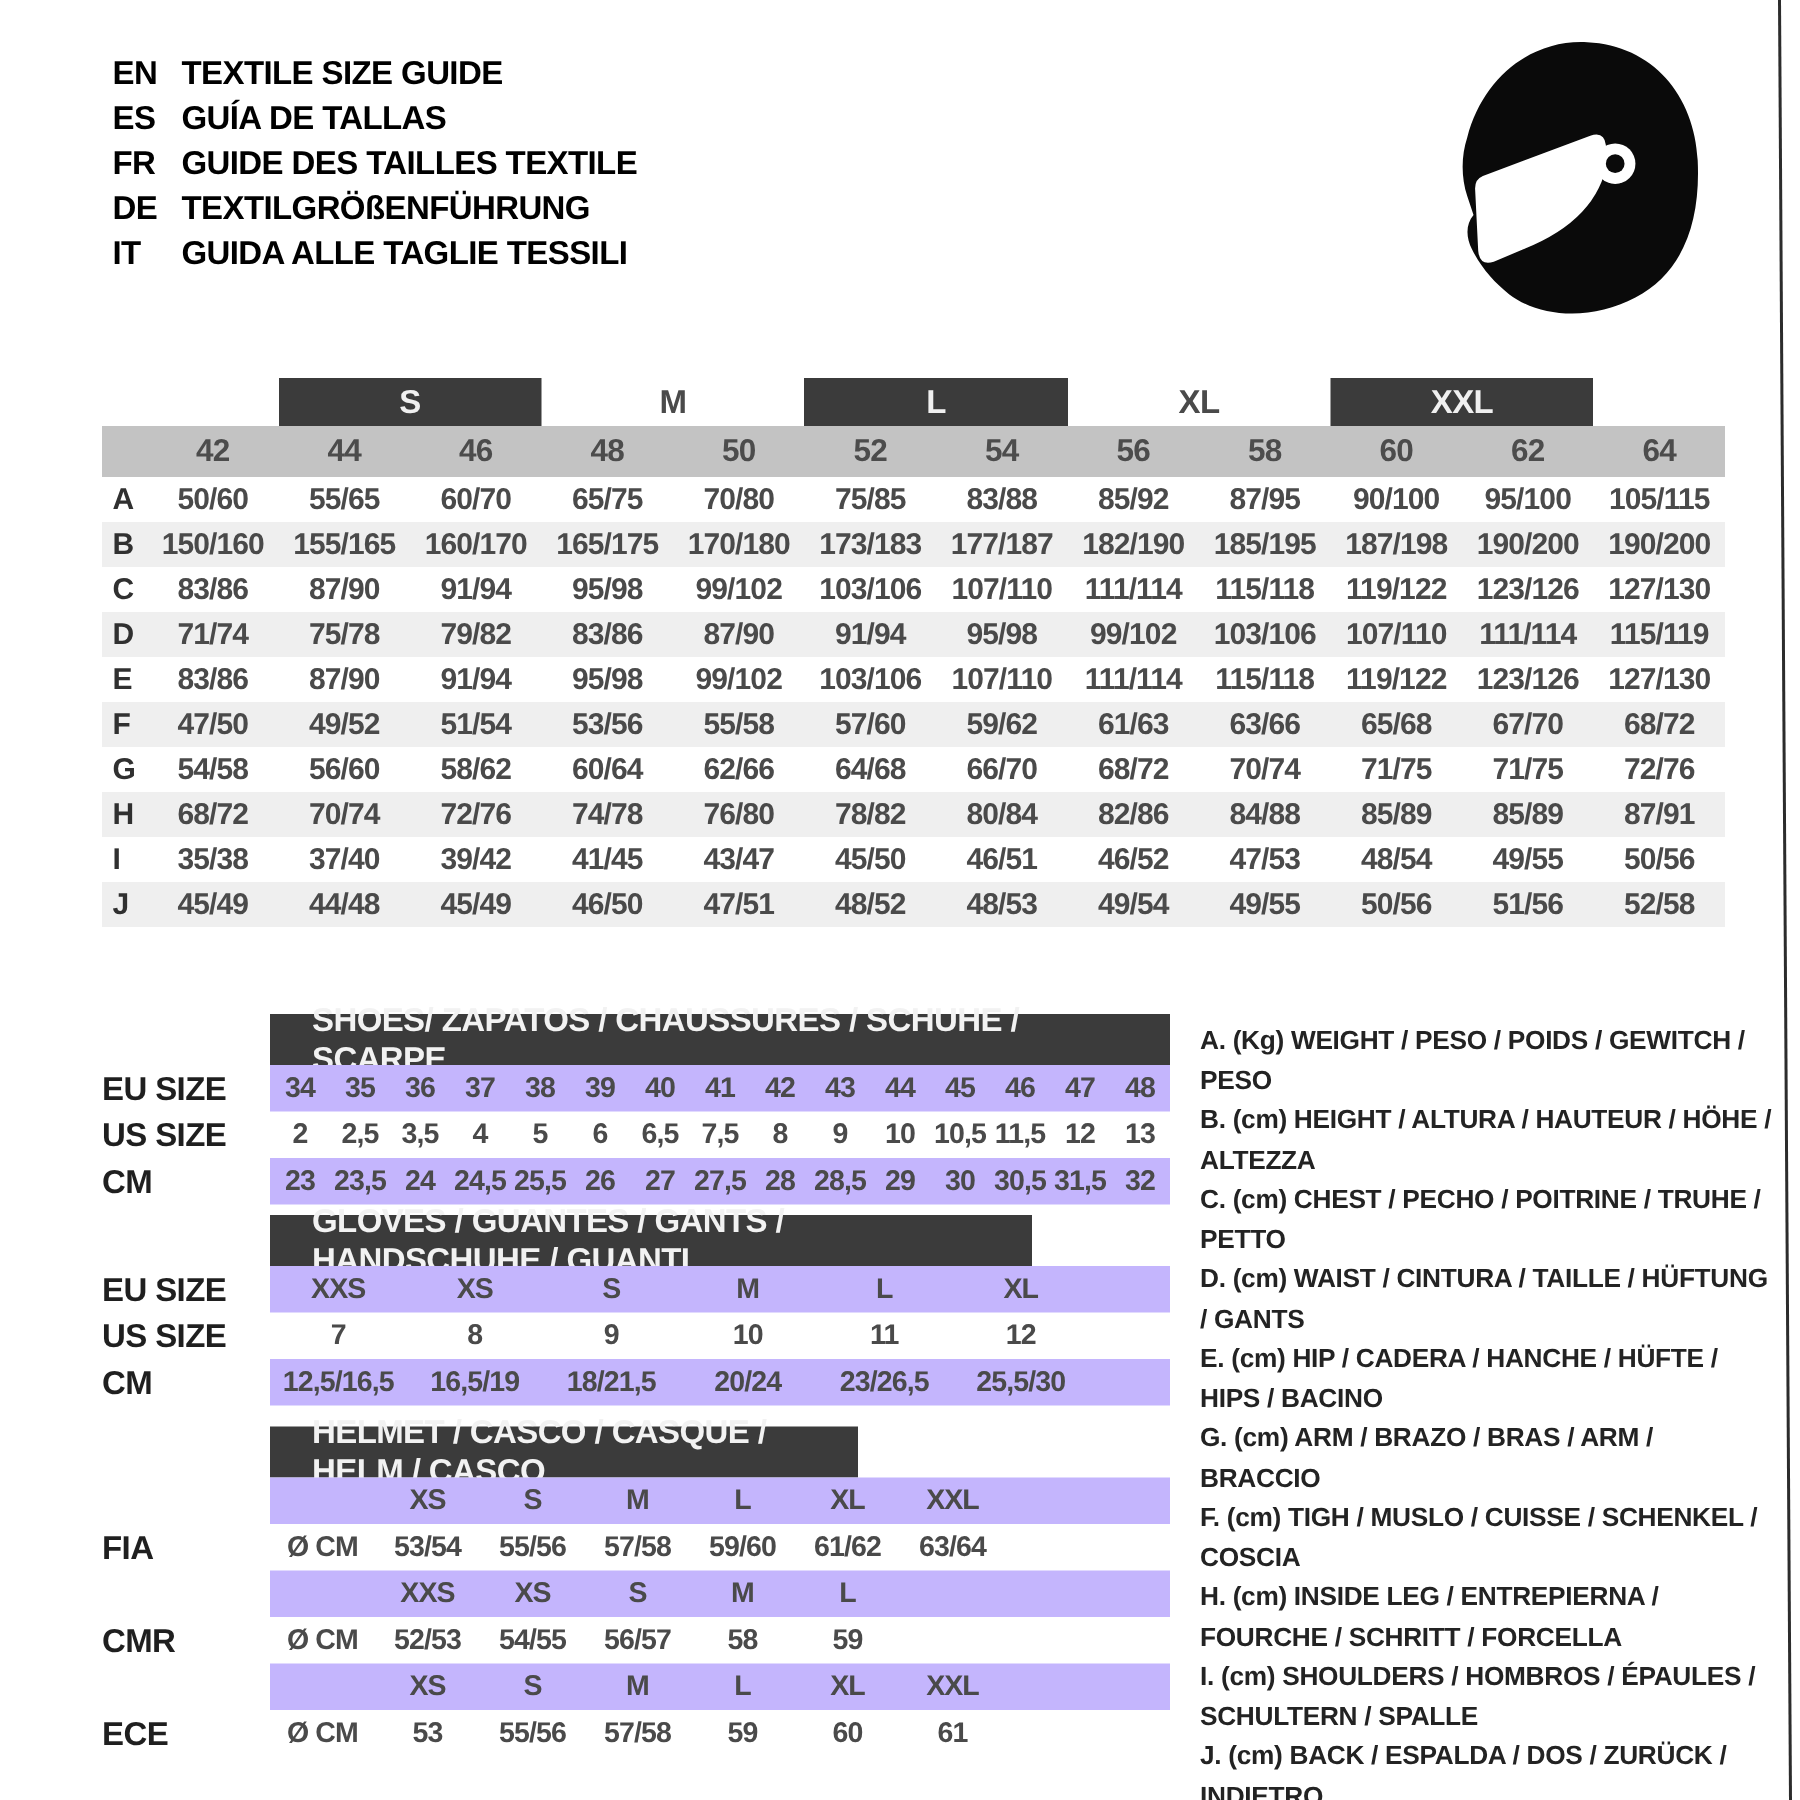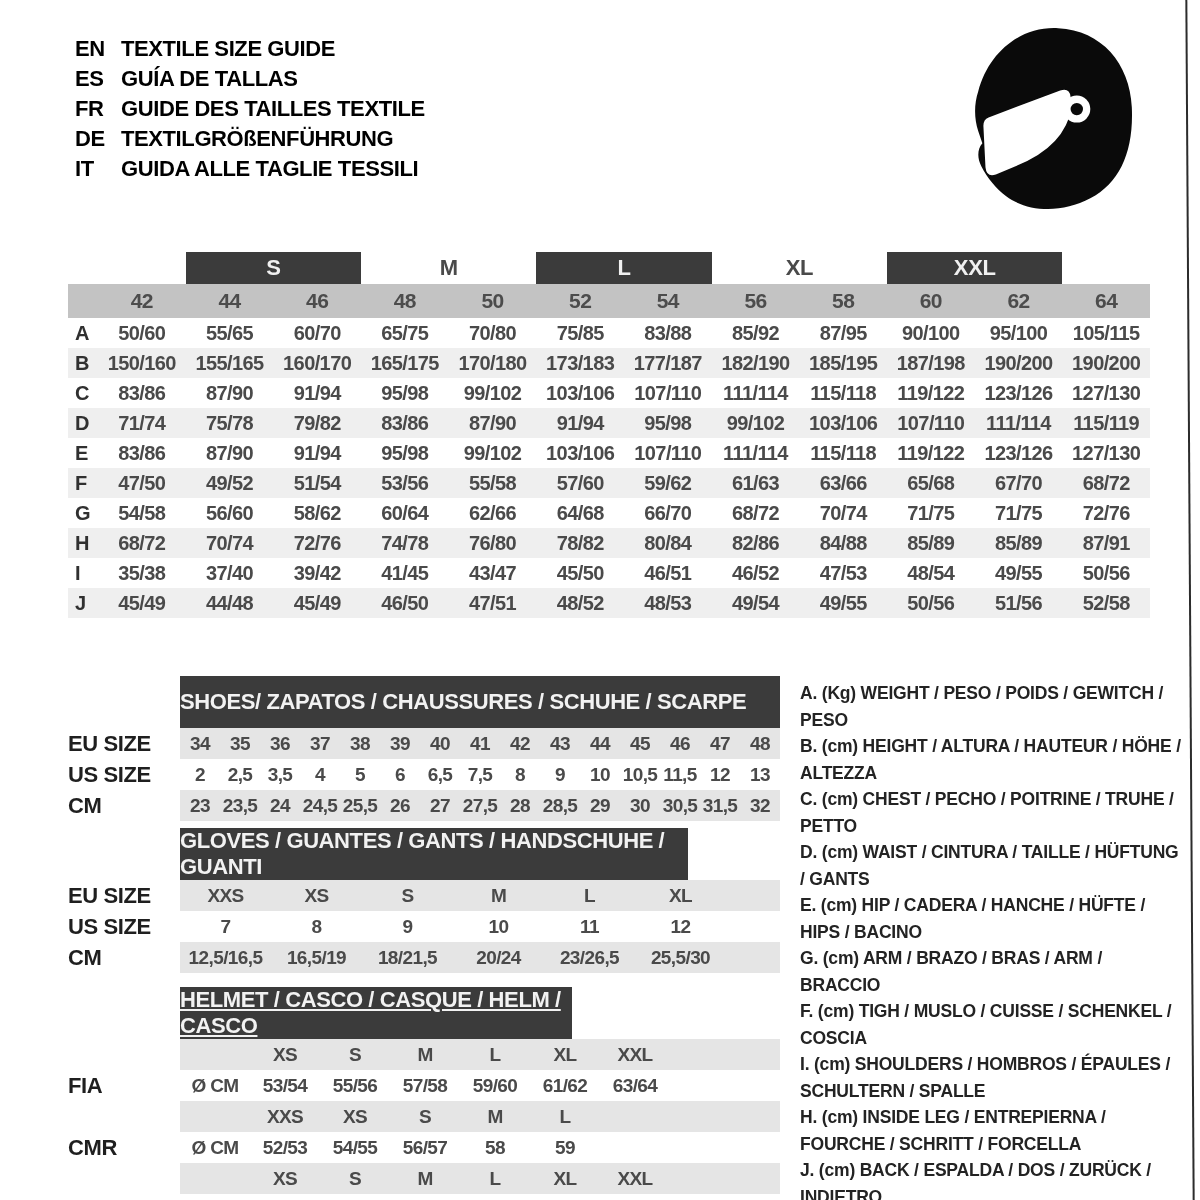--- a/index.html
+++ b/index.html
@@ -25,29 +25,29 @@
   .size-band .cell{color:#4c4c4c;font-size:21px;}
   .m-row{height:30px;font-size:20px;}
   .m-row.alt{background:#efefef;}
   .m-label{display:flex;align-items:center;padding-left:7px;color:#303030;font-size:20px;}
   .cell{display:flex;align-items:center;justify-content:center;letter-spacing:-0.6px;color:#4a4a4a;}
 
   
   .lower-left{position:absolute;left:68px;top:676px;width:712px;}
   .sub-header{display:flex;}
   .sub-spacer{width:112px;}
-  .sub-bar{height:52px;background:#3b3b3b;color:#f2f2f2;font-size:22px;letter-spacing:-0.4px;
-           display:flex;align-items:center;padding:0 0;box-sizing:border-box;}
+  .sub-bar{height:34px;background:#3b3b3b;color:#f2f2f2;font-size:22px;letter-spacing:-0.4px;
+           display:flex;align-items:center;padding:0 28px;box-sizing:border-box;}
   .bar-shoes{width:600px;}
   .bar-gloves{width:508px;}
-  .bar-helmet{width:392px;text-decoration:underline;}
+  .bar-helmet{width:392px;}
   .srow{display:flex;height:31px;}
   .srow-label{width:112px;display:flex;align-items:center;font-size:22px;color:#1f1f1f;letter-spacing:-0.4px;}
   .srow-data{width:600px;display:grid;font-size:19px;}
-  .srow-data.gray{background:#e5e5e5;}
+  .srow-data.gray{background:#c4b5fd;}
   .cols-shoes{grid-template-columns:repeat(15,1fr);}
   .cols-gloves{grid-template-columns:repeat(6,91px) 1fr;}
   .cols-helmet{grid-template-columns:70px repeat(6,70px) 1fr;}
   .gap-s{height:7px;}
   .gap-m{height:14px;}
 
   
   .legend{position:absolute;left:800px;top:680px;width:382px;font-size:17.5px;line-height:26.5px;
           color:#232323;letter-spacing:-0.2px;}
   .legend-item{margin:0;}
@@ -471,19 +471,19 @@
   </div>
 
   <div class="legend" id="legend">
       <div class="legend-item">A. (Kg) WEIGHT / PESO / POIDS / GEWITCH / PESO</div>
       <div class="legend-item">B. (cm) HEIGHT / ALTURA / HAUTEUR / HÖHE / ALTEZZA</div>
       <div class="legend-item">C. (cm) CHEST / PECHO / POITRINE / TRUHE / PETTO</div>
       <div class="legend-item">D. (cm) WAIST / CINTURA / TAILLE / HÜFTUNG / GANTS</div>
       <div class="legend-item">E. (cm) HIP / CADERA / HANCHE / HÜFTE / HIPS / BACINO</div>
       <div class="legend-item">G. (cm) ARM / BRAZO / BRAS / ARM / BRACCIO</div>
       <div class="legend-item">F. (cm) TIGH / MUSLO / CUISSE / SCHENKEL / COSCIA</div>
+      <div class="legend-item">H. (cm) INSIDE LEG / ENTREPIERNA / FOURCHE / SCHRITT / FORCELLA</div>
       <div class="legend-item">I. (cm) SHOULDERS / HOMBROS / ÉPAULES / SCHULTERN / SPALLE</div>
-      <div class="legend-item">H. (cm) INSIDE LEG / ENTREPIERNA / FOURCHE / SCHRITT / FORCELLA</div>
       <div class="legend-item">J. (cm) BACK / ESPALDA / DOS / ZURÜCK / INDIETRO</div>
     </div>
 
   <div class="edge-line"></div>
 </div>
 
 </body></html>

